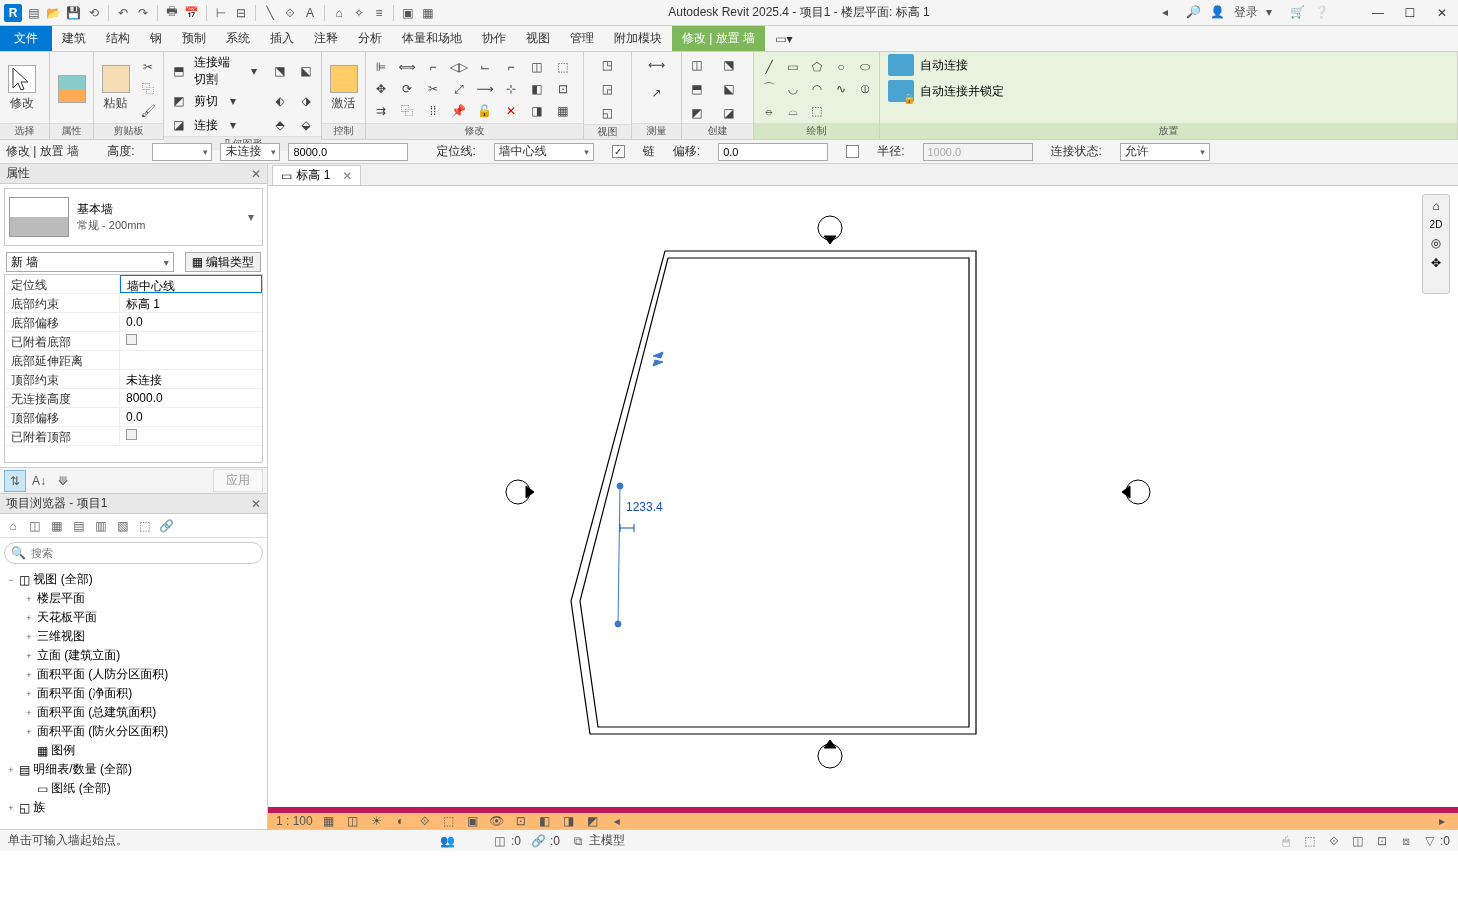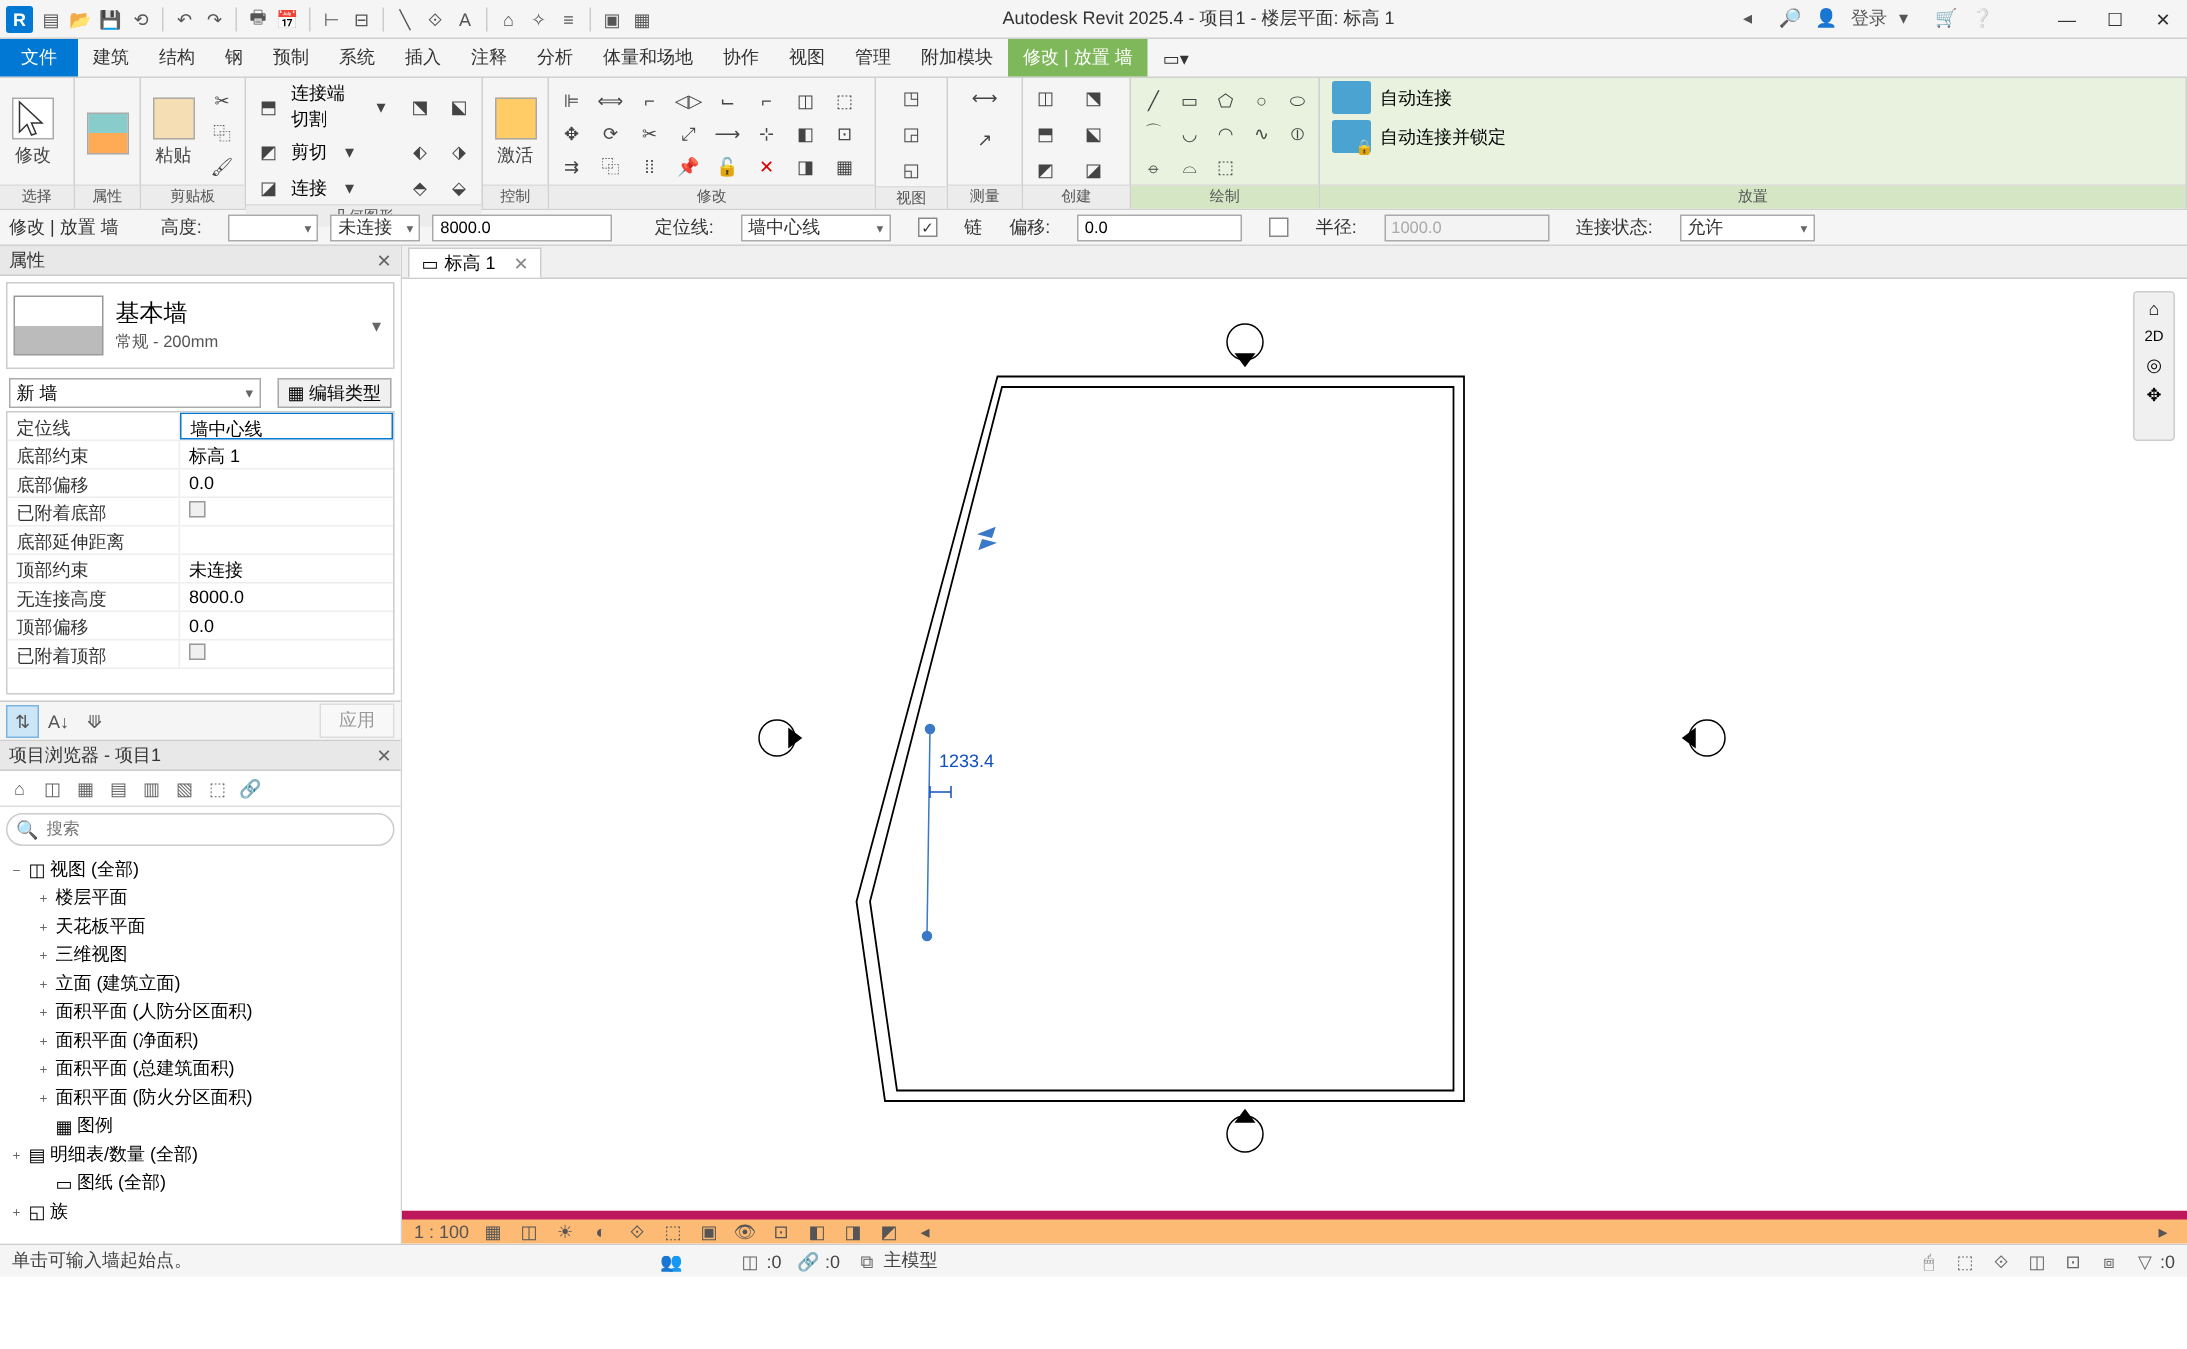--- a/index.html
+++ b/index.html
@@ -355,21 +355,21 @@
   <div class="left-dock">
 
     <div class="props">
       <div class="panel-hdr">
           <span>属性</span>
           <span class="x">✕</span>
         </div>
       <div class="type-sel">
         <div class="thumb"></div>
         <div>
-            <div style="font-size:16px">基本墙</div>
+            <div style="font-size:12px">基本墙</div>
             <div style="font-size:11px;color:#555">常规 - 200mm</div>
           </div>
       </div>
       <div class="type-row">
         <div class="dd">
             <span>新 墙</span>
           </div>
         <div class="btn">
             <span>▦</span>
             <span>编辑类型</span>

